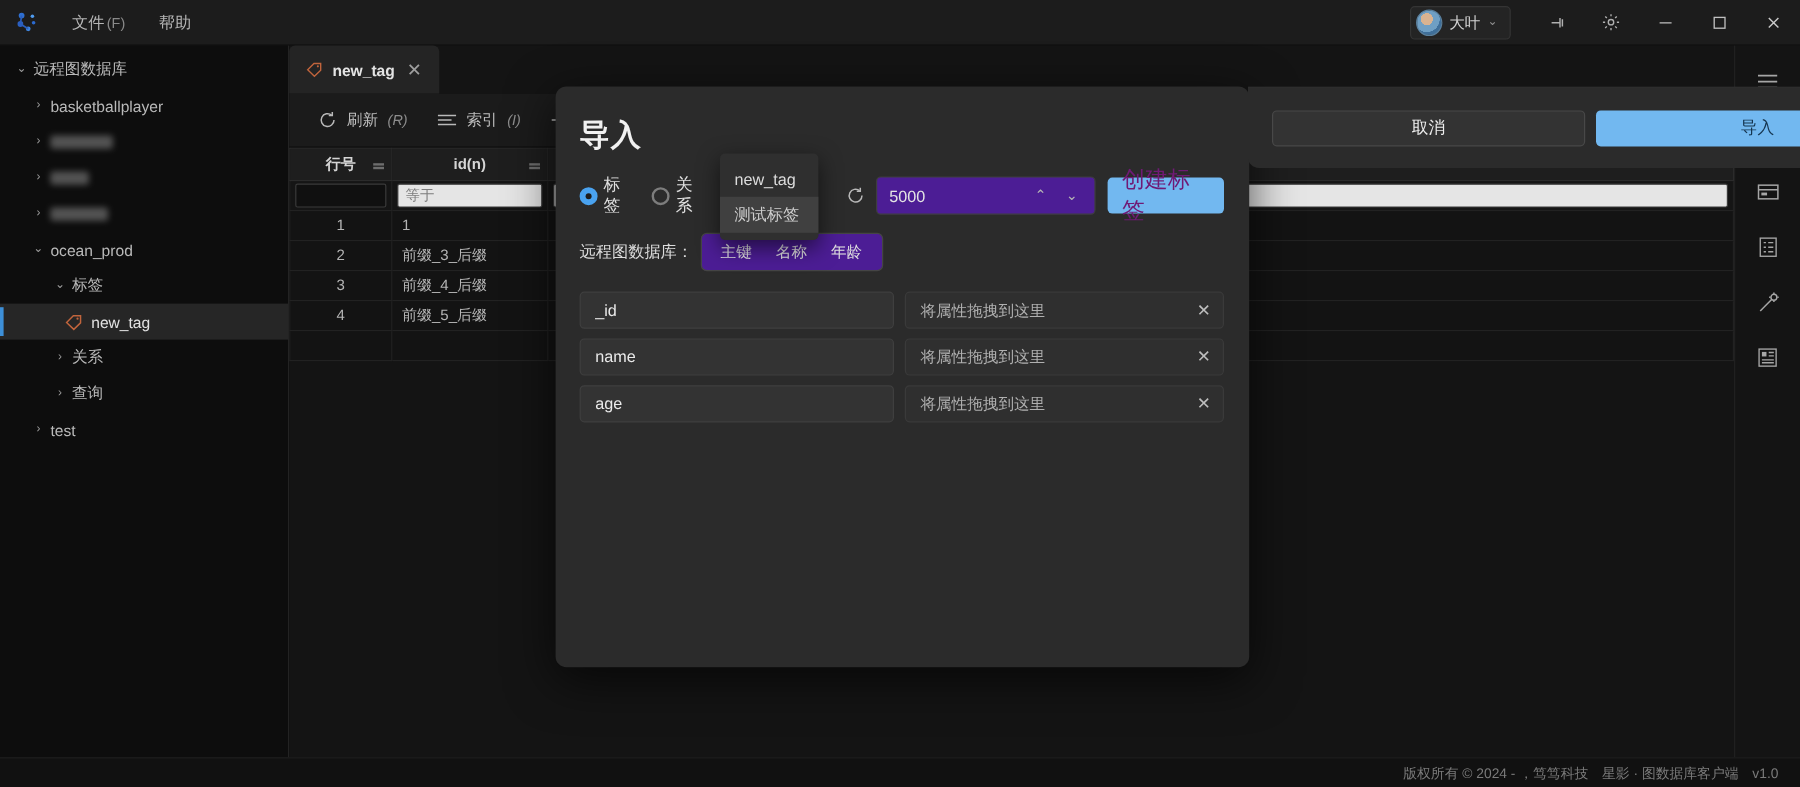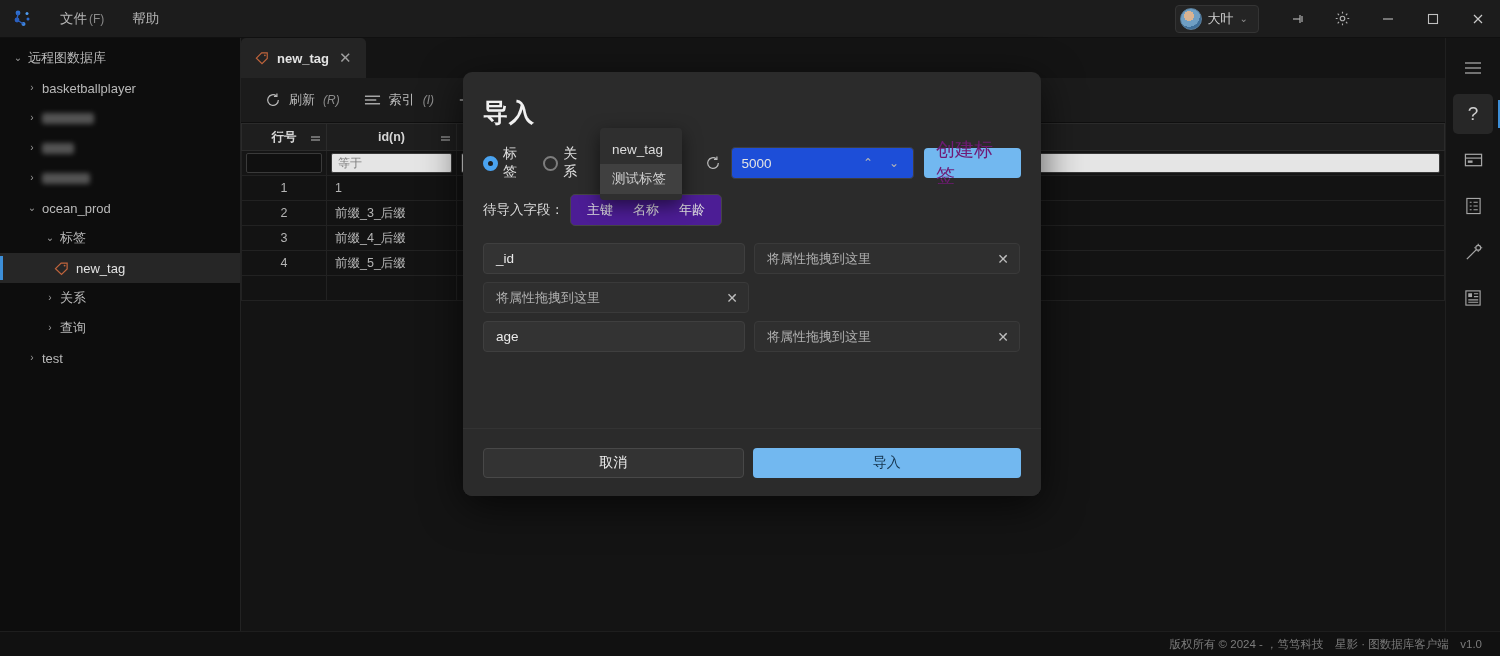--- a/index.html
+++ b/index.html
@@ -129,23 +129,23 @@
   
   .footer {
     position:absolute; left:0; bottom:0; width:1500px; height:25px;
     background:#111; border-top:1px solid #1e1e1e;
     display:flex; align-items:center; justify-content:flex-end; padding-right:18px;
     font-size:11.5px; color:#7b7b7b; gap:5px;
   }
 
   
   .modal {
-    position:absolute; left:463px; top:72px; width:578px; height:424px;
+    position:absolute; left:463px; top:72px; width:578px; height:484px;
     background:#2b2b2b; border-radius:9px; box-shadow:0 10px 40px rgba(0,0,0,.65);
-    display:flex; flex-direction:column; overflow:visible; z-index:50;
+    display:flex; flex-direction:row; overflow:visible; z-index:50;
   }
   .modal-body { flex:1; padding:24px 20px 0 20px; position:relative; }
   .modal-title { font-size:25px; font-weight:bold; color:#f1f1f1; margin-bottom:18px; letter-spacing:1px;}
   .row1 { display:flex; align-items:center; gap:0; height:32px; }
   .radio-wrap { display:flex; align-items:center; gap:5px; cursor:default; margin-right:14px; }
   .radio {
     width:15px; height:15px; border-radius:50%; border:2px solid #7d7d7d; flex:none;
   }
   .radio.on { border-color:#4aa3f0; background:#4aa3f0; position:relative; }
   .radio.on:after {
@@ -153,21 +153,21 @@
     border-radius:50%; background:#1d1d1d;
   }
   .radio-lbl { font-size:14px; color:#e0e0e0; }
 
   .tag-select {
     width:100px; height:30px; display:flex; align-items:center;
     font-size:14px; color:#e6e6e6; padding-left:4px;
   }
   .refresh-ico { width:28px; display:flex; align-items:center; justify-content:center; color:#b9b9b9; cursor:default;}
   .numbox {
-    width:190px; height:32px; background:#1d4ed8; border:1px solid #3e3e3e; border-radius:4px;
+    width:190px; height:32px; background:#4c1d95; border:1px solid #3e3e3e; border-radius:4px;
     display:flex; align-items:center; padding:0 6px 0 10px; font-size:13.5px; color:#e4e4e4;
     margin-left:4px;
   }
   .numbox .val { flex:1; }
   .spin { width:26px; text-align:center; color:#b5b5b5; font-size:12px; cursor:default; }
   .btn-primary-sm {
     height:30px; background:#72b8f0; color:#701a75; font-size:19px; border-radius:4px;
     display:flex; align-items:center; justify-content:center; padding:0 12px;
     margin-left:10px; cursor:default; font-weight:500;
   }
@@ -538,21 +538,21 @@
         <div class="numbox">
           <span class="val">5000</span>
           <span class="spin">⌃</span>
           <span class="spin">⌄</span>
         </div>
 
         <div class="btn-primary-sm">创建标签</div>
       </div>
 
       <div class="row2">
-        <span class="row2-label">待导入字段：</span>
+        <span class="row2-label">远程图数据库：</span>
         <div class="chips">
           <span class="chip">主键</span>
           <span class="chip">名称</span>
           <span class="chip">年龄</span>
         </div>
       </div>
 
       <div class="dropdown">
         <div class="dd-item">new_tag</div>
         <div class="dd-item hl">测试标签</div>
@@ -560,20 +560,21 @@
 
       <div class="maprows">
         <div class="maprow">
           <div class="left-field">_id</div>
           <div class="right-drop">
             <span class="ph">将属性拖拽到这里</span>
             <span class="clr">✕</span>
           </div>
         </div>
         <div class="maprow">
+          <div class="left-field">name</div>
           <div class="right-drop">
             <span class="ph">将属性拖拽到这里</span>
             <span class="clr">✕</span>
           </div>
         </div>
         <div class="maprow">
           <div class="left-field">age</div>
           <div class="right-drop">
             <span class="ph">将属性拖拽到这里</span>
             <span class="clr">✕</span>

